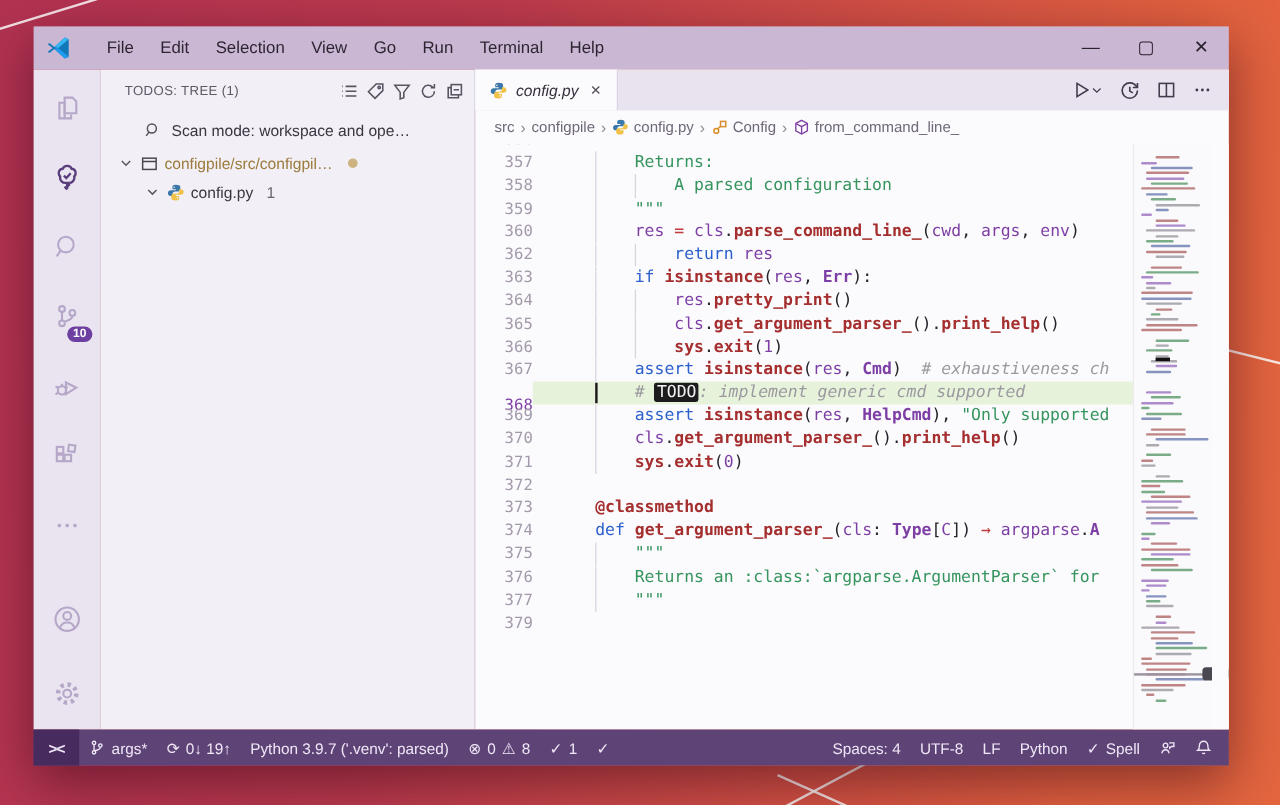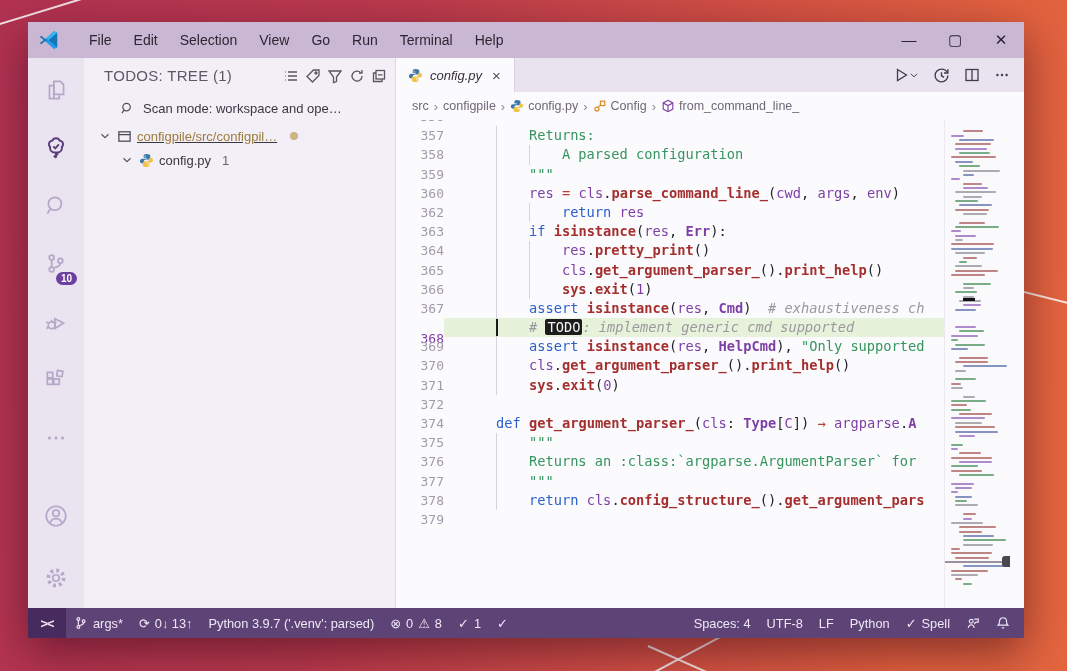--- a/index.html
+++ b/index.html
@@ -30,21 +30,21 @@
   .act-icon { width:56px; height:52px; display:flex; align-items:center; justify-content:center; position:relative; color:#b6a7c9; margin-top:6px; }
   .act-icon.active { color:#5a3d7c; }
   .act-icon svg { width:26px; height:26px; }
   .badge { position:absolute; right:7px; bottom:5px; background:#6c3fa0; color:#fff; border-radius:9px; font-size:10px; font-weight:bold; padding:1px 5px; }
   #act-spacer { flex:1; }
   .act-bottom { margin-bottom:4px; }
 
   
   #sidebar { width:312px; background:#f2eff6; border-right:1px solid #ddd6e4; display:flex; flex-direction:column; font-size:13px; color:#3c3542; }
   #sidebar-header { height:35px; display:flex; align-items:center; padding:0 8px 0 20px; }
-  #sidebar-title { font-size:15px; color:#5e5866; letter-spacing:.3px; white-space:nowrap; }
+  #sidebar-title { font-size:11px; color:#5e5866; letter-spacing:.3px; white-space:nowrap; }
   #sidebar-actions { margin-left:auto; display:flex; gap:6px; color:#5a5462; }
   #sidebar-actions svg { width:16px; height:16px; }
   .scan-row { display:flex; align-items:center; gap:8px; padding:8px 8px 8px 36px; color:#3c3542; white-space:nowrap; overflow:hidden; }
   .tree-row { display:flex; align-items:center; gap:5px; height:24px; white-space:nowrap; overflow:hidden; padding-right:6px; }
   .tree-row svg { flex:0 0 auto; }
   .chev { color:#5a5462; }
   .folder-label { color:#9c7b3c; }
   .mod-dot { width:8px; height:8px; border-radius:50%; background:#cdb380; margin-left:8px; }
   .count { color:#6b6472; margin-left:6px; }
 
@@ -212,21 +212,21 @@
             </svg>
         </span>
       </div>
       <div class="scan-row">
         <svg width="15" height="15" viewBox="0 0 16 16" fill="none" stroke="#55505c" stroke-width="1.3">
             <circle cx="7" cy="6.5" r="4"></circle>
             <path d="M4.5 9.5 2 13"></path>
           </svg>
         <span>Scan mode: workspace and ope…</span>
       </div>
-      <div class="tree-row" style="padding-left:14px;text-decoration:underline;">
+      <div class="tree-row" style="padding-left:14px;">
         <svg class="chev" width="14" height="14" viewBox="0 0 16 16" fill="none" stroke="currentColor" stroke-width="1.4">
             <path d="M4 6l4 4 4-4"></path>
           </svg>
         <svg width="15" height="15" viewBox="0 0 16 16" fill="none" stroke="#4a4450" stroke-width="1.3">
             <rect x="2" y="3" width="12" height="10"></rect>
             <path d="M2 6h12"></path>
           </svg>
         <span class="folder-label">configpile/src/configpil…</span>
         <span class="mod-dot"></span>
       </div>
@@ -369,38 +369,38 @@
             </div>
             <div class="code-row">
               <div class="gutter">371</div>
               <div class="row-body"><div class="guide" style="left: 51.92px;"></div><span class="pl">        </span><span class="fn">sys</span><span class="pl">.</span><span class="fn">exit</span><span class="pl">(</span><span class="nm">0</span><span class="pl">)</span></div>
             </div>
             <div class="code-row">
               <div class="gutter">372</div>
               <div class="row-body"></div>
             </div>
             <div class="code-row">
+              <div class="gutter">373</div>
+              <div class="row-body"><span class="pl">    </span><span class="fn">@classmethod</span></div>
+            </div>
+            <div class="code-row">
               <div class="gutter">374</div>
               <div class="row-body"><span class="pl">    </span><span class="kw">def</span><span class="pl"> </span><span class="fn">get_argument_parser_</span><span class="pl">(</span><span class="vr">cls</span><span class="pl">: </span><span class="cl">Type</span><span class="pl">[</span><span class="vr">C</span><span class="pl">]) </span><span class="op">→</span><span class="pl"> </span><span class="vr">argparse</span><span class="pl">.</span><span class="cl">A</span></div>
             </div>
             <div class="code-row">
               <div class="gutter">375</div>
               <div class="row-body"><div class="guide" style="left: 51.92px;"></div><span class="st">        """</span></div>
             </div>
             <div class="code-row">
               <div class="gutter">376</div>
               <div class="row-body"><div class="guide" style="left: 51.92px;"></div><span class="st">        Returns an :class:`argparse.ArgumentParser` for</span></div>
             </div>
             <div class="code-row">
               <div class="gutter">377</div>
               <div class="row-body"><div class="guide" style="left: 51.92px;"></div><span class="st">        """</span></div>
-            </div>
-            <div class="code-row">
-              <div class="gutter">378</div>
-              <div class="row-body"><div class="guide" style="left: 51.92px;"></div><span class="pl">        </span><span class="kw">return</span><span class="pl"> </span><span class="vr">cls</span><span class="pl">.</span><span class="fn">config_structure_</span><span class="pl">().</span><span class="fn">get_argument_pars</span></div>
             </div>
             <div class="code-row">
               <div class="gutter">379</div>
               <div class="row-body"></div>
             </div>
           </div>
         <div id="minimap">
           <div id="minimap-inner">
               <div class="mm-line" style="top: 4.35px; left: 12px; width: 19.8856px; background: rgb(176, 104, 104);"></div>
               <div class="mm-line" style="top: 8.7px; left: 0px; width: 12.8177px; background: rgb(154, 111, 192);"></div>
@@ -512,21 +512,21 @@
       <svg class="sbi" viewBox="0 0 16 16" fill="none" stroke="#efe7f6" stroke-width="1.3">
           <circle cx="5" cy="3.5" r="1.6"></circle>
           <circle cx="11" cy="6" r="1.6"></circle>
           <circle cx="5" cy="12.5" r="1.6"></circle>
           <path d="M5 5v6 M11 7.6c0 2.4-2.5 2.6-6 3.6"></path>
         </svg>
       <span>args*</span>
     </div>
     <div class="sb-item">
       <span class="sb-glyph">⟳</span>
-      <span>0↓ 13↑</span>
+      <span>0↓ 19↑</span>
     </div>
     <div class="sb-item">Python 3.9.7 ('.venv': parsed)</div>
     <div class="sb-item">
       <span class="sb-glyph">⊗</span>
       <span>0</span>
       <span class="sb-glyph">⚠</span>
       <span>8</span>
     </div>
     <div class="sb-item">
       <span class="sb-glyph">✓</span>

